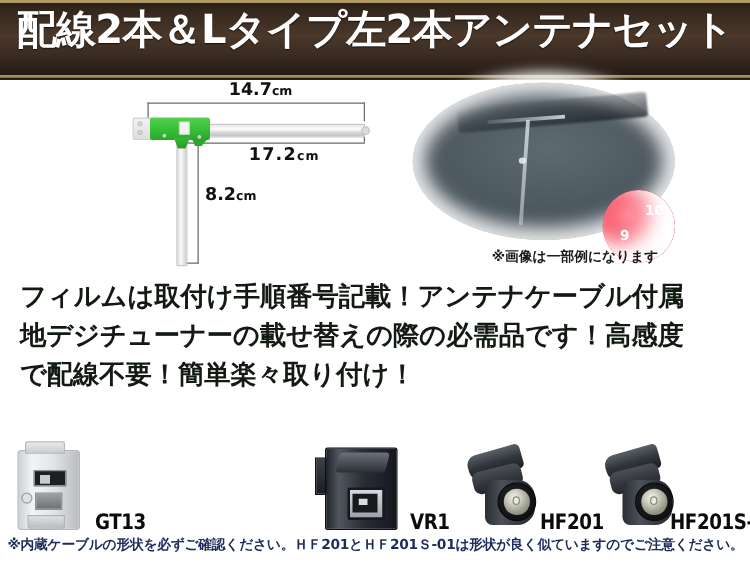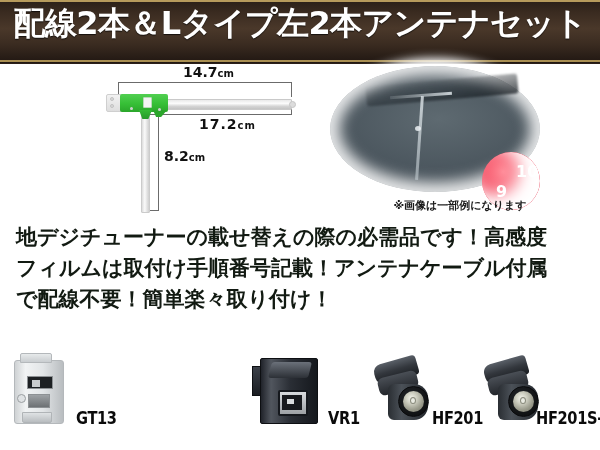--- a/index.html
+++ b/index.html
@@ -131,21 +131,21 @@
   .ant-dot{
     position:absolute;left:85px;top:60px;width:6px;height:5px;border-radius:50%;
     background:rgba(235,240,243,.85);
   }
   .sticker{
     position:absolute;left:152px;top:86px;width:58px;height:58px;border-radius:50%;
     background:radial-gradient(circle at 36% 34%,#ff8a97 0%,#f4485e 48%,#d81e39 100%);
     overflow:hidden;
   }
   .sticker-n{
-    position:absolute;color:#fff;font-weight:bold;font-size:16px;
+    position:absolute;color:#fff;font-weight:bold;font-size:11px;
     font-family:"DejaVu Sans",sans-serif;
   }
   .sticker-mask{
     position:absolute;left:0;top:0;width:58px;height:58px;border-radius:50%;
     box-shadow:-16px -10px 16px 6px #ffffff inset;
   }
   .photo-caption{
     position:absolute;left:330px;top:198px;width:260px;
     font-size:11px;font-weight:bold;color:#1b1b1b;
     font-family:"DejaVu Sans","Liberation Sans",sans-serif;
@@ -321,22 +321,22 @@
       <div class="sticker">
         <span class="sticker-n" style="left:34px;top:10px;">10</span>
         <span class="sticker-n" style="left:14px;top:30px;">9</span>
         <span class="sticker-mask"></span>
       </div>
     </div>
   </div>
   <div class="photo-caption">※画像は一部例になります</div>
 
   <div class="body-copy">
+    <div>フィルムは取付け手順番号記載！アンテナケーブル付属</div>
     <div>地デジチューナーの載せ替えの際の必需品です！高感度</div>
-    <div>フィルムは取付け手順番号記載！アンテナケーブル付属</div>
     <div>で配線不要！簡単楽々取り付け！</div>
   </div>
 
   <div class="conn-row">
 
     <div class="conn" style="left:14px;width:108px;">
       <div class="conn-img" style="left:0;width:52px;">
         <div class="gt13-body"></div>
         <div class="gt13-top"></div>
         <div class="gt13-win1"></div>
@@ -380,14 +380,15 @@
           <div class="hf-barrel"></div>
           <div class="hf-ring"></div>
           <div class="hf-metal"></div>
         </div>
       </div>
       <div class="conn-label" style="left:52px;">HF201S-01</div>
     </div>
 
   </div>
 
+  <div class="footer">※内蔵ケーブルの形状を必ずご確認ください。ＨＦ201とＨＦ201Ｓ-01は形状が良く似ていますのでご注意ください。</div>
 
 </div>
 
 </body></html>

